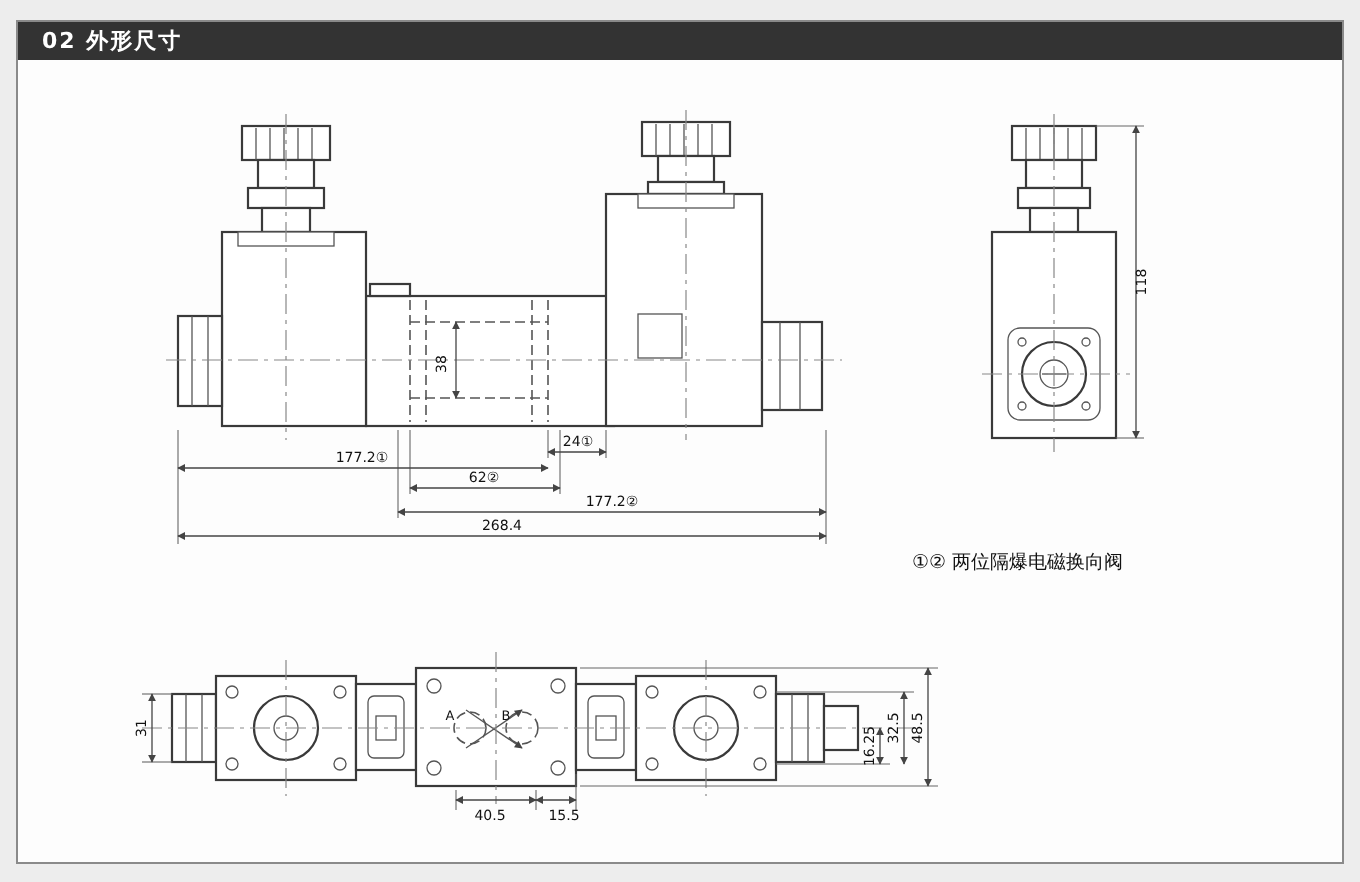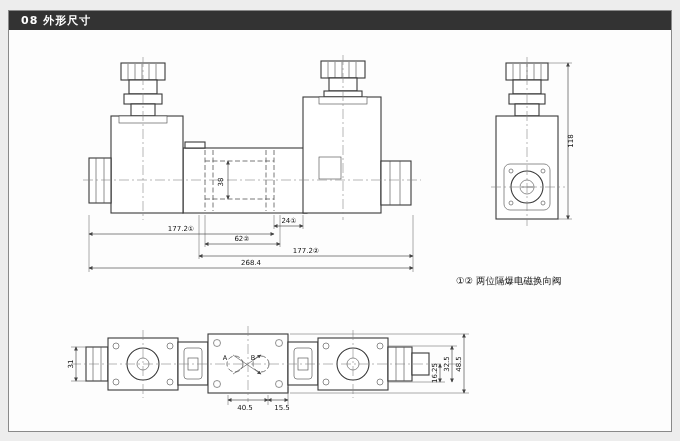--- a/index.html
+++ b/index.html
@@ -22,21 +22,21 @@
   text.dt{font-size:7px;fill:#111;}
   text.note{font-size:9.5px;fill:#111;}
   text.pl{font-size:6.5px;fill:#111;}
 </style>
 </head>
 <body>
 
 <div class="canvas">
   <div class="page">
     <div class="header-bar">
-      <span>08 外形尺寸</span>
+      <span>02 外形尺寸</span>
     </div>
     <div class="drawing-area">
       <svg width="662" height="401" viewBox="0 0 662 401" xmlns="http://www.w3.org/2000/svg">
         <defs>
           <marker id="ah" viewBox="0 0 10 10" refX="9" refY="5" markerWidth="8" markerHeight="6" orient="auto-start-reverse">
             <path d="M0,0 L10,5 L0,10 z" fill="#444"></path>
           </marker>
         </defs>
 
         <g>

